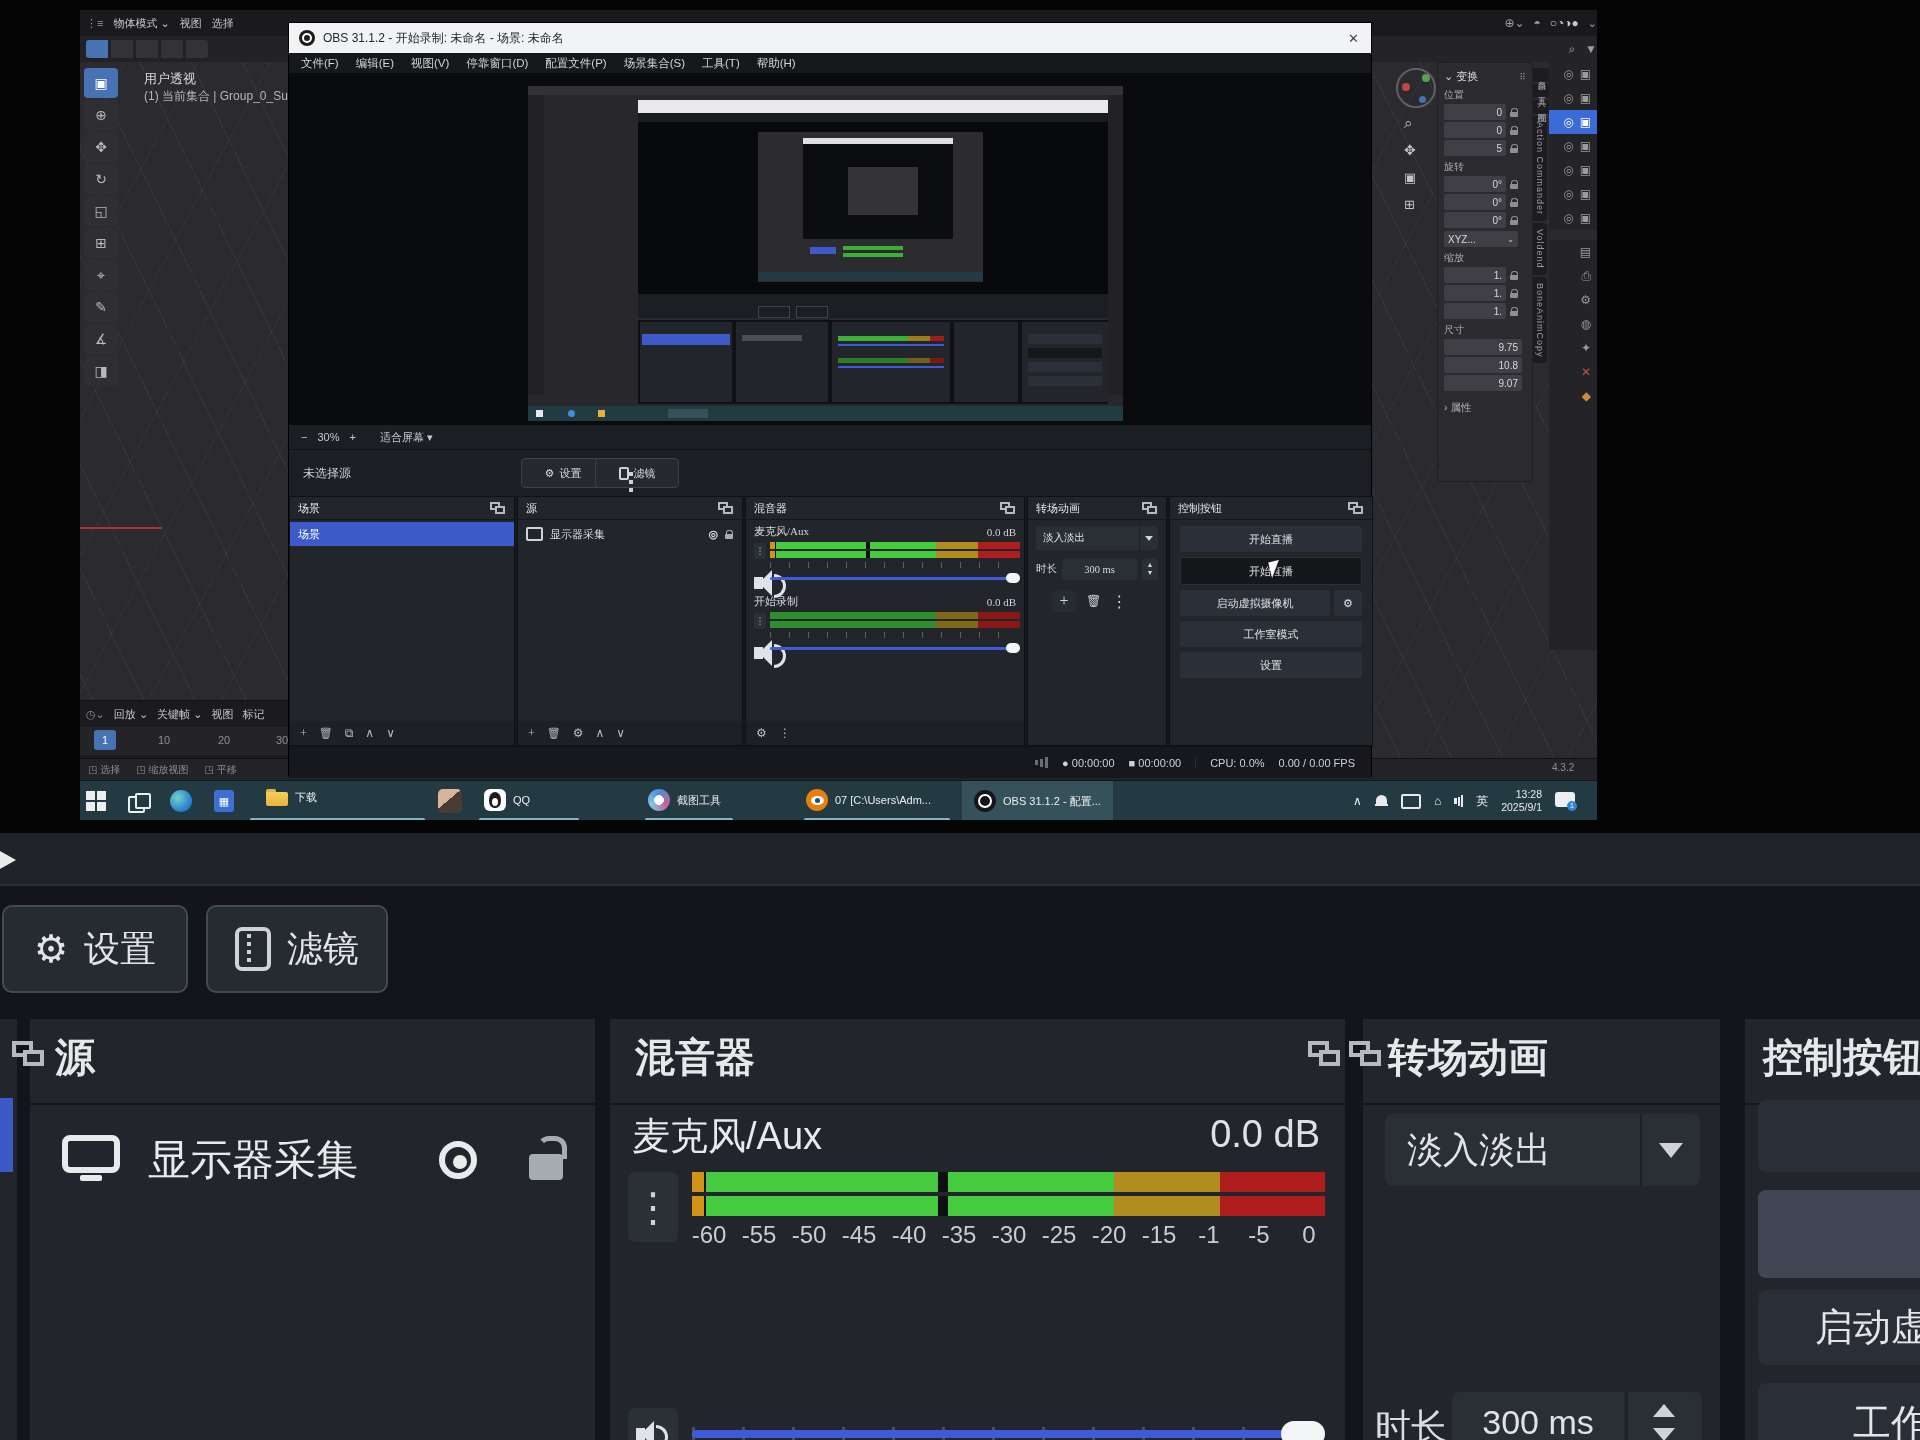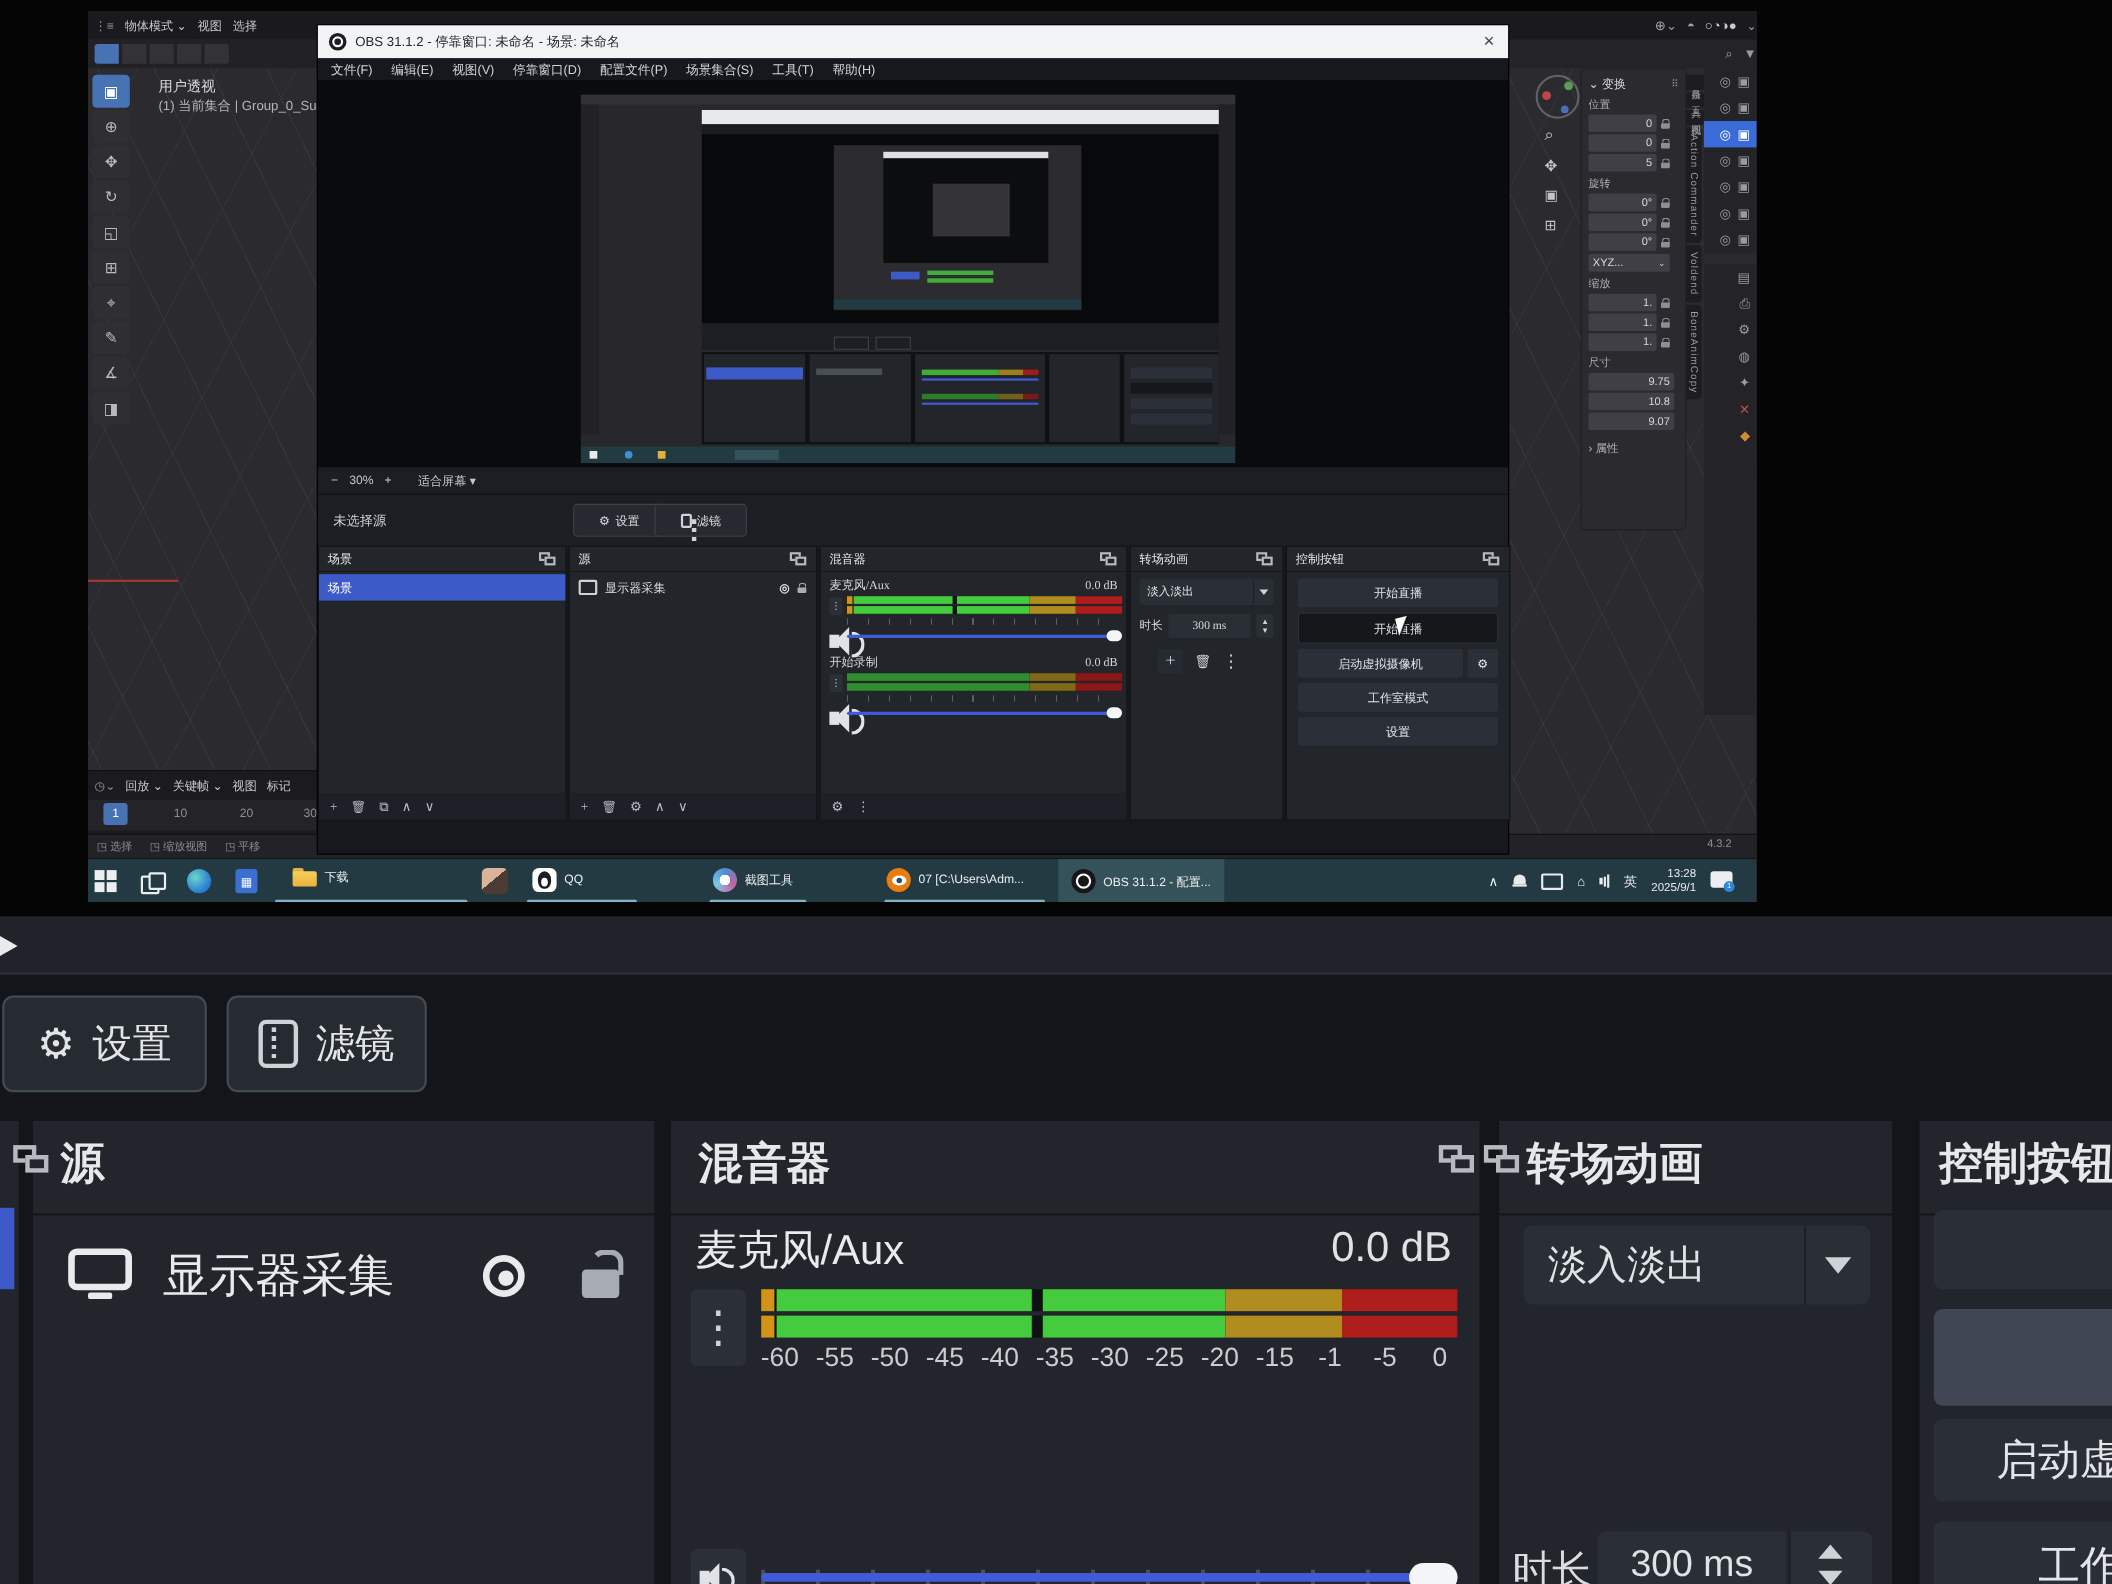--- a/index.html
+++ b/index.html
@@ -342,21 +342,21 @@
         <span class="bl-txt bl-dim" style="font-size:10px;">◳ <span>平移</span></span>
       </div>
     <div class="a bl-txt bl-dim" style="left:1472px;top:752px;font-size:10px;">4.3.2</div>
 
     <div id="obswin" class="a">
 
       <div class="a flex" style="left:0;top:0;width:100%;height:30px;background:#f2f3f5;">
         <span style="margin-left:10px;width:16px;height:16px;border-radius:50%;background:#1d1d1f;position:relative;display:inline-block;">
           <i style="position:absolute;left:3px;top:3px;width:10px;height:10px;border:2px solid #fff;border-radius:50%;box-sizing:border-box;"></i>
         </span>
-        <span style="margin-left:8px;font-size:12px;color:#26272a;">OBS 31.1.2 - 停靠窗口: 未命名 - 场景: 未命名</span>
+        <span style="margin-left:8px;font-size:12px;color:#26272a;">OBS 31.1.2 - 开始录制: 未命名 - 场景: 未命名</span>
         <span style="margin-left:auto;margin-right:12px;color:#444;font-size:13px;">✕</span>
       </div>
 
       <div class="a flex" style="left:0;top:30px;width:100%;height:20px;background:#16181d;padding-left:12px;box-sizing:border-box;">
 
       <span class="menu-item">文件(F)</span>
           <span class="menu-item">编辑(E)</span>
           <span class="menu-item">视图(V)</span>
           <span class="menu-item">停靠窗口(D)</span>
           <span class="menu-item">配置文件(P)</span>
@@ -581,20 +581,31 @@
         <div class="cbtn" style="margin:5px 10px 0 10px;background:#15171b;border:1px solid #2b3038;">开始直播</div>
         <div class="flex" style="margin:5px 10px 0 10px;gap:4px;">
           <div class="cbtn" style="flex:1;">启动虚拟摄像机</div>
           <div class="cbtn" style="width:28px;">⚙</div>
         </div>
         <div class="cbtn" style="margin:5px 10px 0 10px;">工作室模式</div>
         <div class="cbtn" style="margin:5px 10px 0 10px;">设置</div>
         <div class="a cursor" style="left:100px;top:64px;"></div>
       </div>
 
+      <div class="a flex" style="left:0;top:723px;width:100%;height:32px;background:#16181d;border-top:1px solid #101114;font-size:11px;color:#cfd1d4;justify-content:flex-end;gap:14px;padding-right:16px;box-sizing:border-box;">
+        <span class="flex" style="gap:2px;">
+          <i style="width:3px;height:5px;background:#6a6f76;"></i>
+            <i style="width:3px;height:8px;background:#6a6f76;"></i>
+            <i style="width:3px;height:11px;background:#6a6f76;"></i>
+        </span>
+        <span>● <span>00:00:00</span></span>
+        <span>■ <span>00:00:00</span></span>
+        <span style="border-left:1px solid #2a2e34;padding-left:14px;">CPU: 0.0%</span>
+        <span>0.00 / 0.00 FPS</span>
+      </div>
     </div>
 
     <div id="taskbar" class="a">
       <div class="a flex" style="left:6px;top:0;height:100%;gap:22px;">
         <span style="display:grid;grid-template-columns:9px 9px;gap:2px;">
             <i style="width:9px;height:9px;background:#eceef0;"></i>
             <i style="width:9px;height:9px;background:#eceef0;"></i>
             <i style="width:9px;height:9px;background:#eceef0;"></i>
             <i style="width:9px;height:9px;background:#eceef0;"></i>
           </span>

